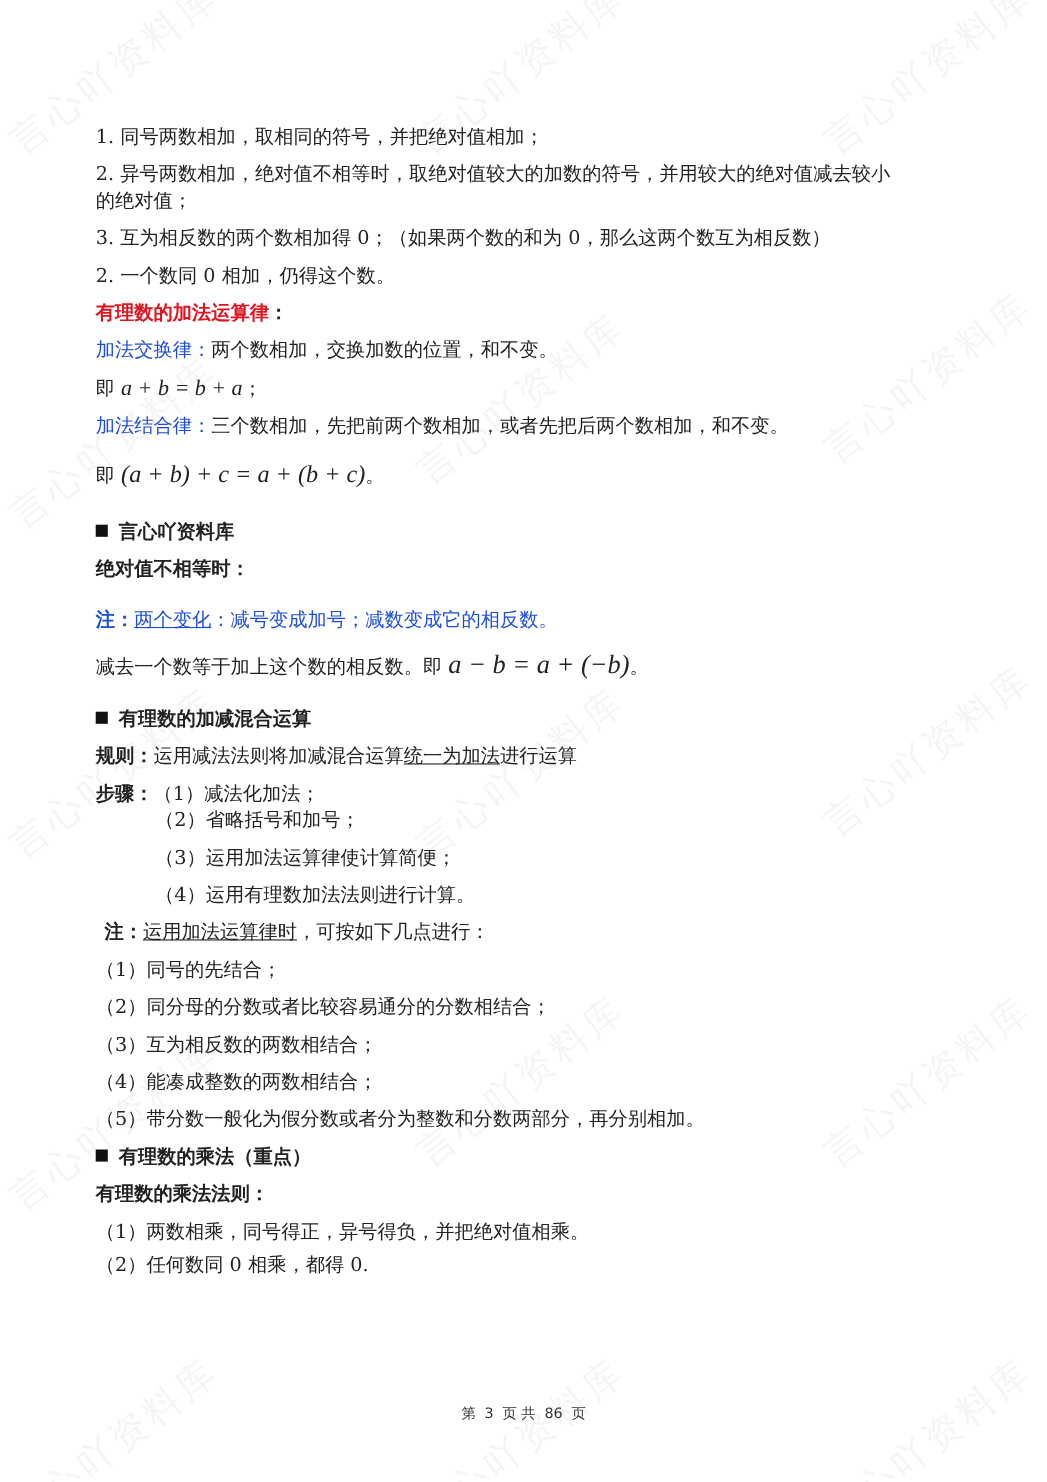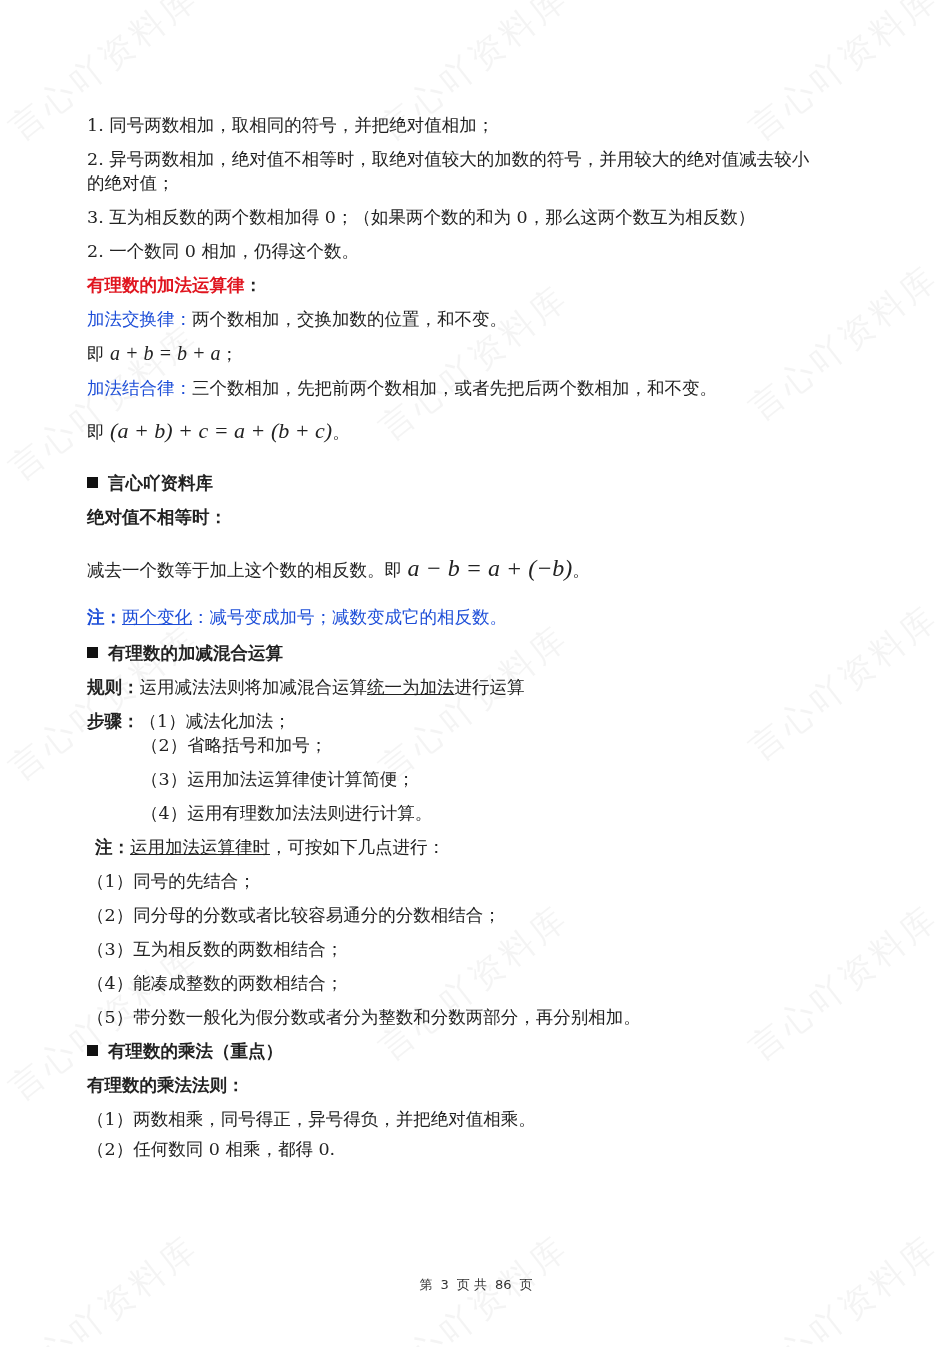--- a/index.html
+++ b/index.html
@@ -79,27 +79,27 @@
     <span>即</span>
     <span class="math" style="font-size:22px">(a + b) + c = a + (b + c)</span><span>。</span>
   </p>
 
   <p class="line bold" style="margin-bottom:10px">
     <span class="sq"></span><span>言心吖资料库</span>
   </p>
 
   <p class="line bold" style="margin-bottom:22px">绝对值不相等时：</p>
 
+  <p class="line darkred" style="margin-bottom:12px">
+    <span class="bold">注：</span><span class="u">两个变化</span><span>：减号变成加号；减数变成它的相反数。</span>
+  </p>
+
   <p class="line" style="margin-bottom:18px;line-height:34px">
     <span>减去一个数等于加上这个数的相反数。即</span>
     <span class="math" style="font-size:24px">a − b = a + (−b)</span><span>。</span>
-  </p>
-
-  <p class="line darkred" style="margin-bottom:12px">
-    <span class="bold">注：</span><span class="u">两个变化</span><span>：减号变成加号；减数变成它的相反数。</span>
   </p>
 
   <p class="line bold" style="margin-bottom:10px">
     <span class="sq"></span><span>有理数的加减混合运算</span>
   </p>
 
   <p class="line" style="margin-bottom:10px">
     <span class="bold">规则：</span><span>运用减法法则将加减混合运算</span><span class="u">统一为加法</span><span>进行运算</span>
   </p>
 

